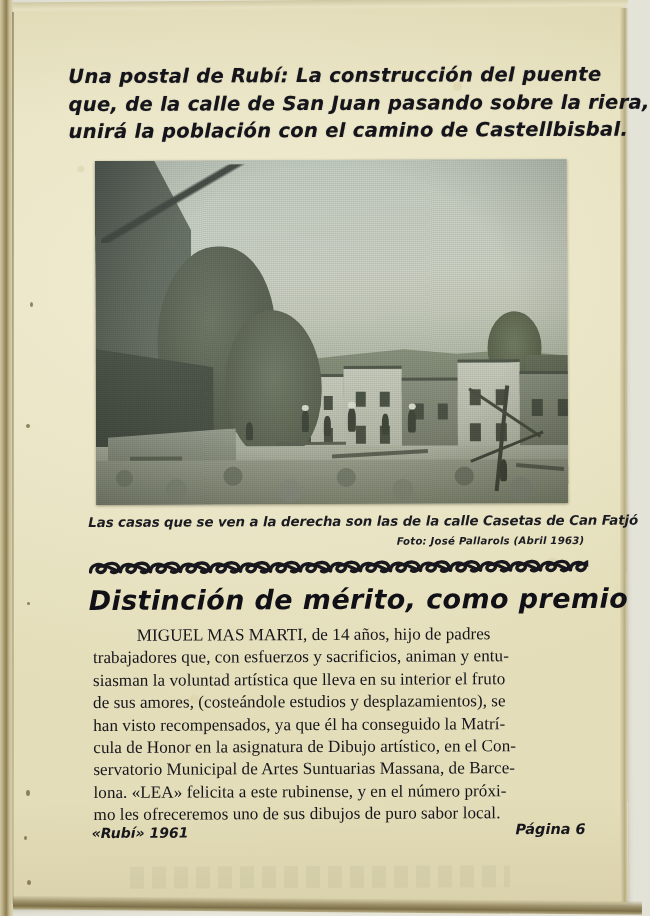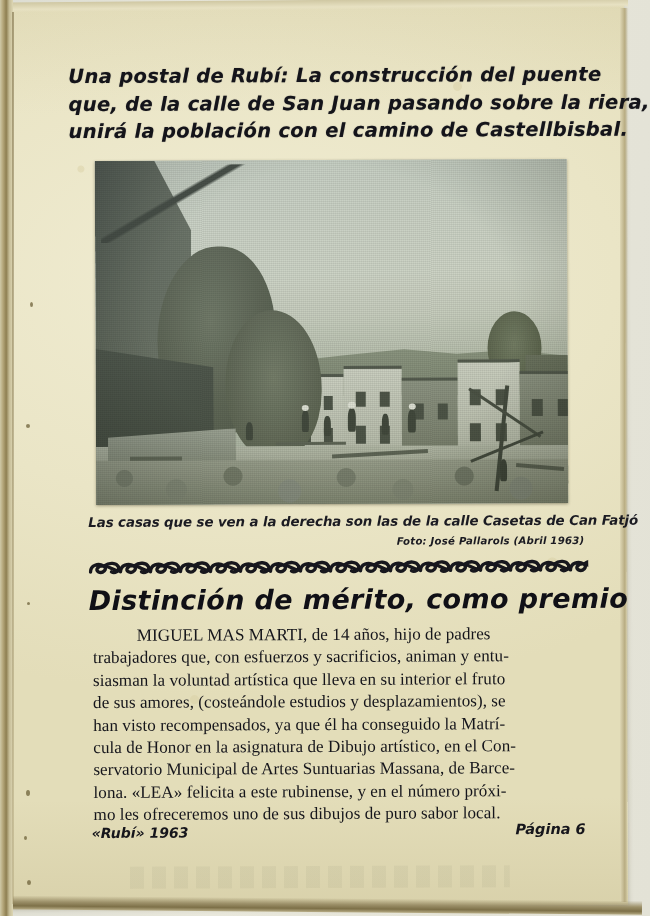--- a/index.html
+++ b/index.html
@@ -528,18 +528,18 @@
       <span class="ln">trabajadores que, con esfuerzos y sacrificios, animan y entu-</span>
       <span class="ln">siasman la voluntad artística que lleva en su interior el fruto</span>
       <span class="ln">de sus amores, (costeándole estudios y desplazamientos), se</span>
       <span class="ln">han visto recompensados, ya que él ha conseguido la Matrí-</span>
       <span class="ln">cula de Honor en la asignatura de Dibujo artístico, en el Con-</span>
       <span class="ln">servatorio Municipal de Artes Suntuarias Massana, de Barce-</span>
       <span class="ln">lona. «LEA» felicita a este rubinense, y en el número próxi-</span>
       <span class="ln">mo les ofreceremos uno de sus dibujos de puro sabor local.</span>
     </div>
 
-    <div class="footer-left">«Rubí» 1963</div>
+    <div class="footer-left">«Rubí» 1961</div>
     <div class="footer-right">Página 6</div>
 
     <div class="showthrough"></div>
   </div>
 </div>
 
 </body></html>

